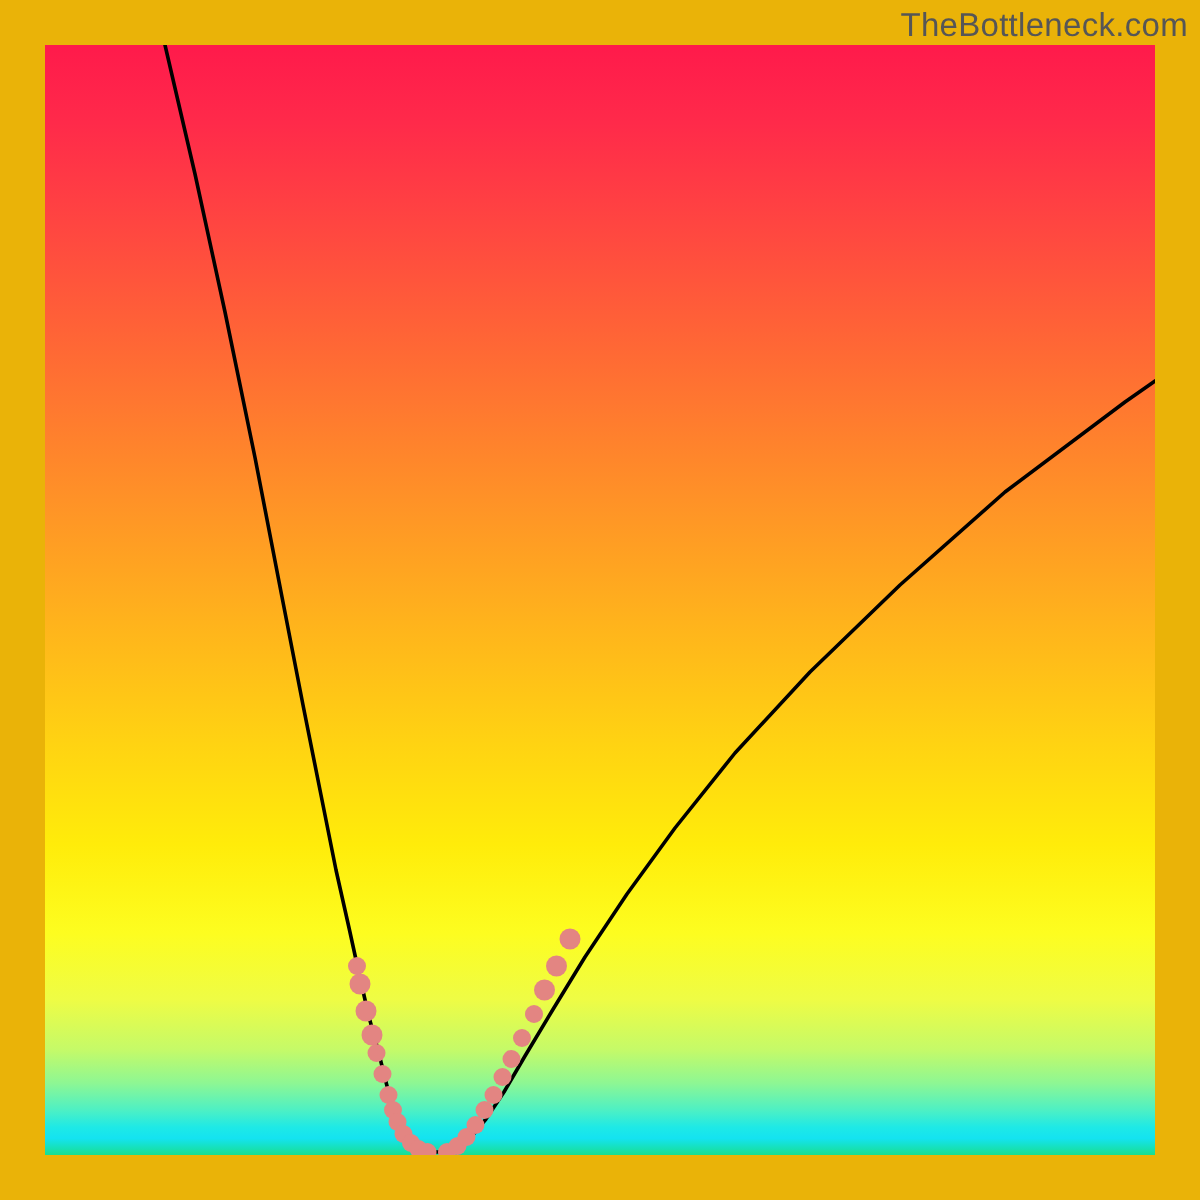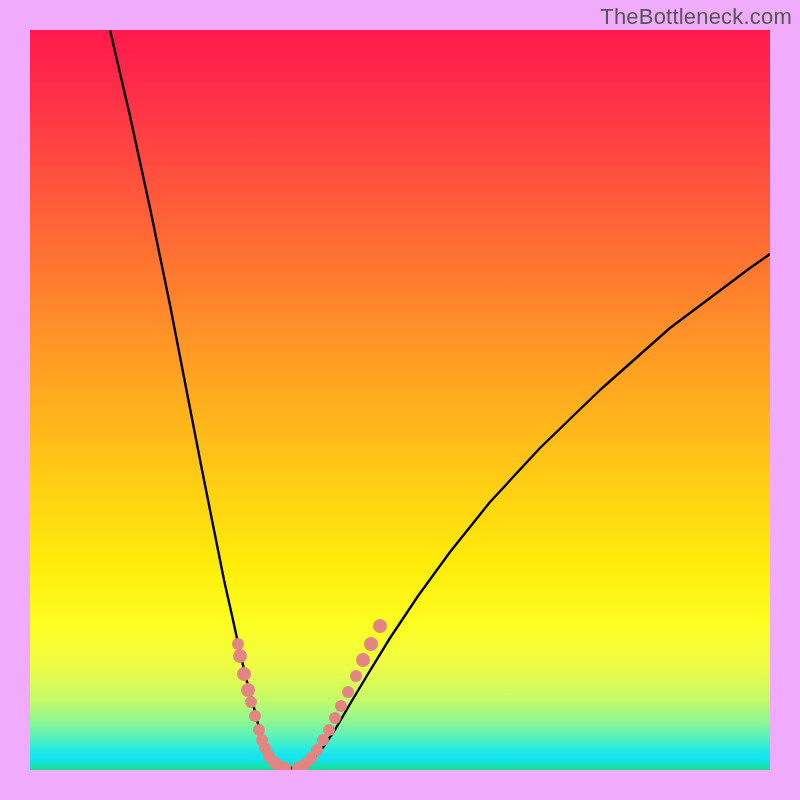--- a/index.html
+++ b/index.html
@@ -10,21 +10,21 @@
     overflow: hidden;
     background: #000;
     font-family: Arial, Helvetica, sans-serif;
   }
   .frame {
     position: absolute;
     top: 0;
     left: 0;
     width: 800px;
     height: 800px;
-    background: #f0abfc;
+    background: #eab308;
   }
   .plot {
     position: absolute;
     top: 30px;
     left: 30px;
     width: 740px;
     height: 740px;
     overflow: hidden;
   }
   .gradient {

